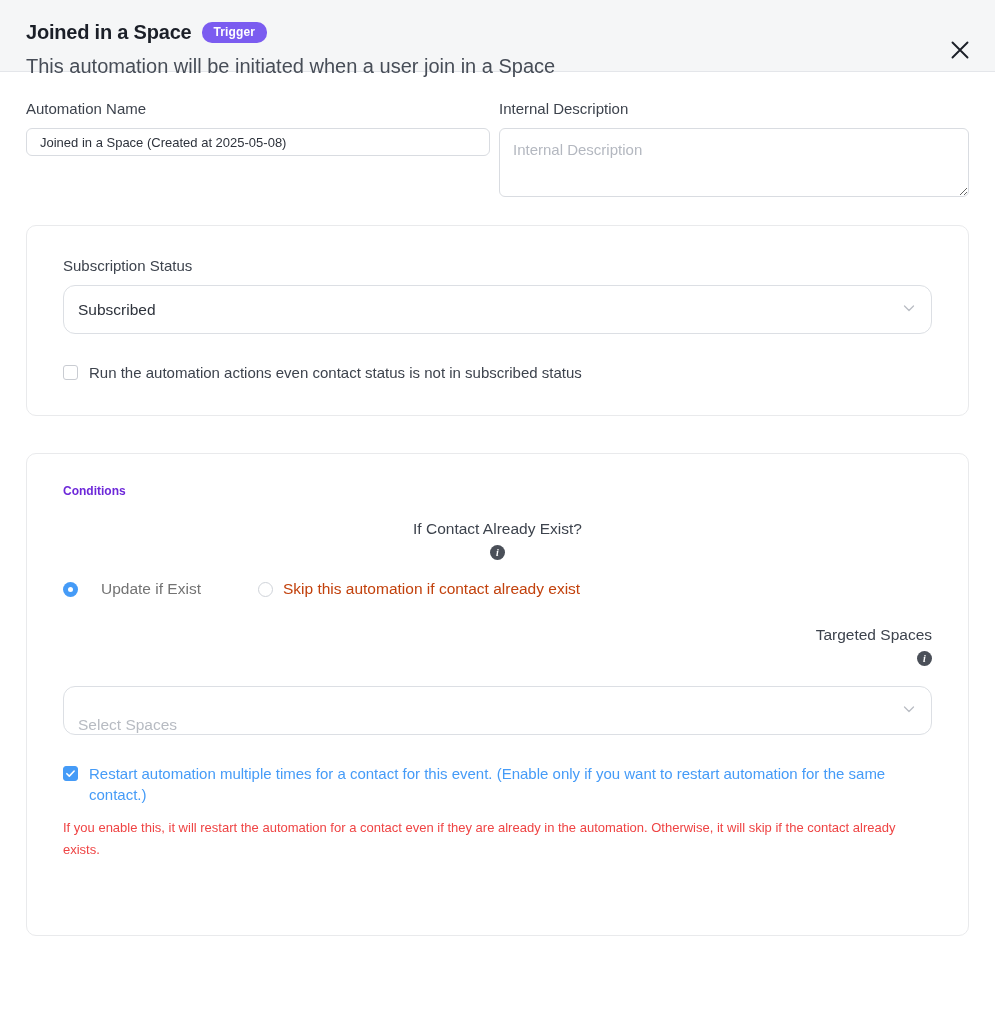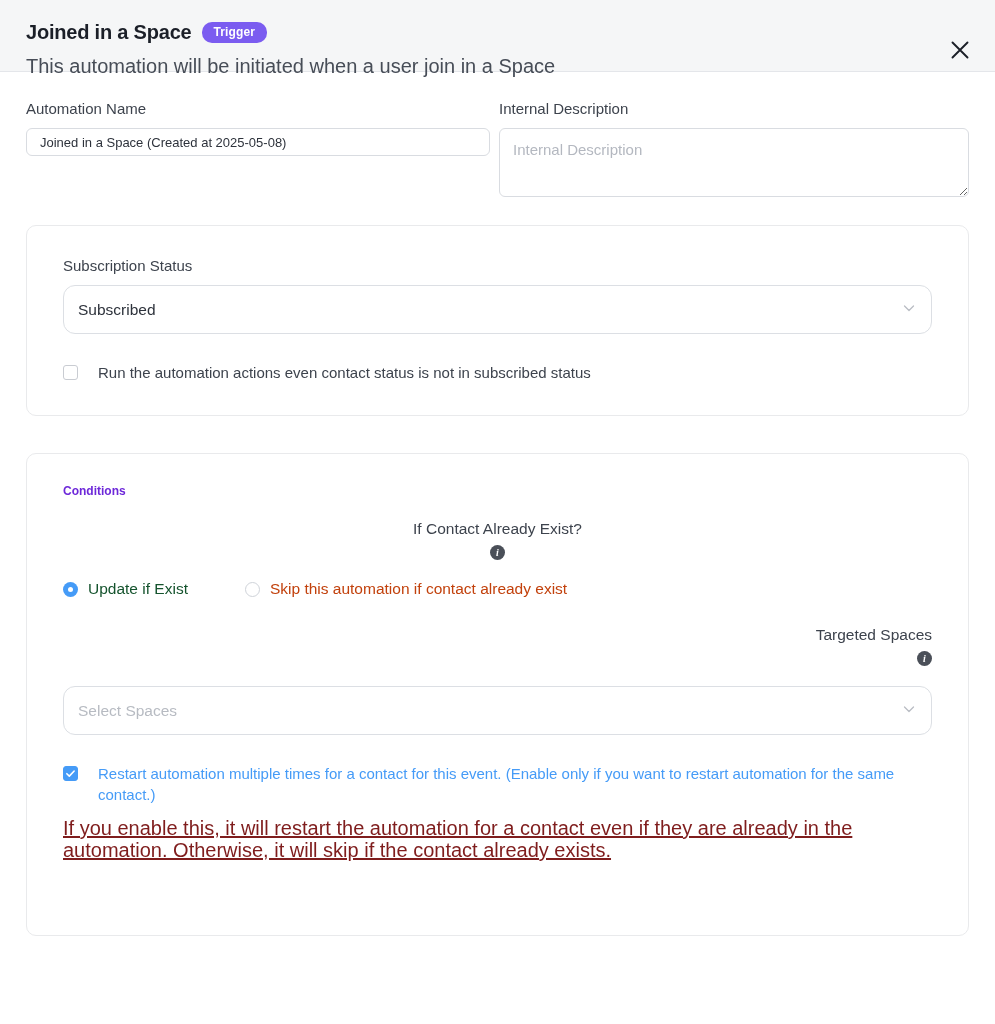--- a/index.html
+++ b/index.html
@@ -144,33 +144,33 @@
     border: 1px solid #dcdfe4;
     border-radius: 12px;
     background: #ffffff;
     display: flex;
     align-items: center;
     padding: 0 14px;
     font-size: 15.5px;
     color: #2d323b;
     cursor: pointer;
   }
-  .select-box.placeholder-style { color: #b7bbc2; }
+  .select-box.placeholder-style { color: #b7bbc2; align-items: flex-end; }
   .chev {
     position: absolute;
     right: 15px;
     top: 50%;
     transform: translateY(-50%);
     pointer-events: none;
   }
 
   .check-row {
     display: flex;
     align-items: flex-start;
-    gap: 20px;
+    gap: 11px;
     margin-top: 28px;
   }
   .cbox {
     width: 15px;
     height: 15px;
     border: 1px solid #c9ccd2;
     border-radius: 3px;
     background: #ffffff;
     flex: 0 0 auto;
     margin-top: 3px;
@@ -251,34 +251,33 @@
     justify-content: center;
   }
   .radio-dot.selected::after {
     content: "";
     width: 5px;
     height: 5px;
     border-radius: 50%;
     background: #ffffff;
   }
   .radio-label { font-size: 15.5px; color: #c2410c; }
-  .radio-label.blue { color: #14532d; }
+  .radio-label.blue { color: #737373; margin-left: 13px; }
 
   .helper-text {
     font-size: 14px;
     color: #3d434d;
     margin-top: 11px;
     line-height: 20px;
   }
   .para-text {
-    font-size: 20px;
-    color: #7f1d1d;
+    font-size: 13px;
+    color: #ef4444;
     line-height: 22px;
     margin-top: 12px;
-    text-decoration: underline;
   }
   .mt-22 { margin-top: 22px; align-items: flex-end; }
 </style>
 </head>
 <body>
 
 <div class="modal">
 
   <div class="modal-header">
     <div class="header-titlerow">

